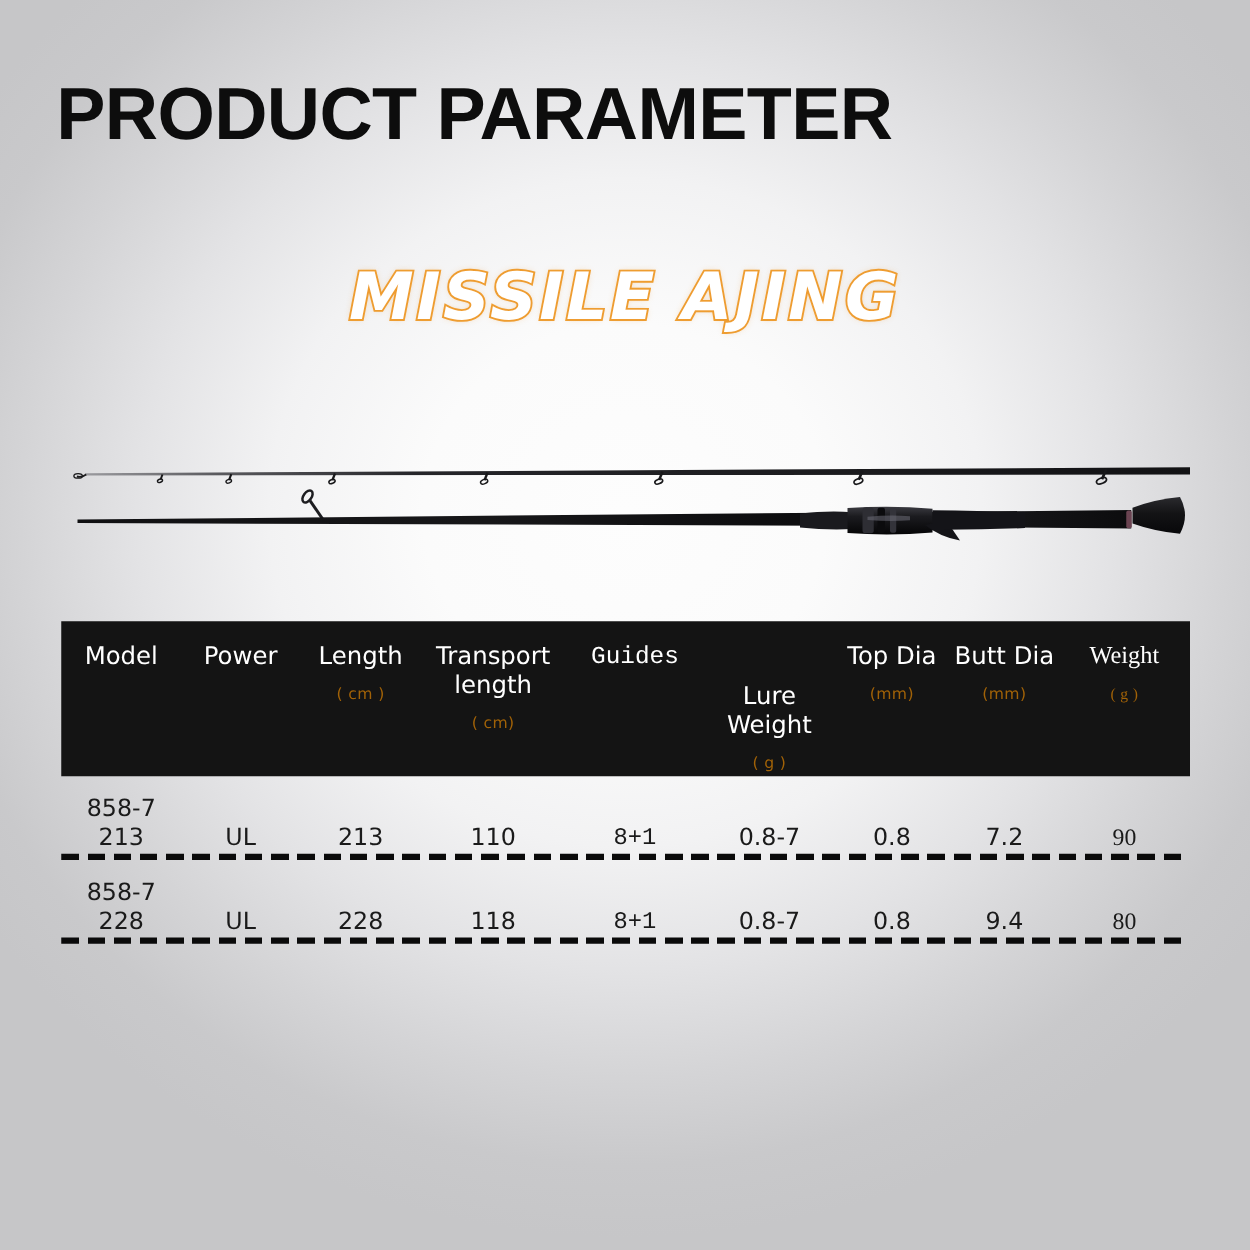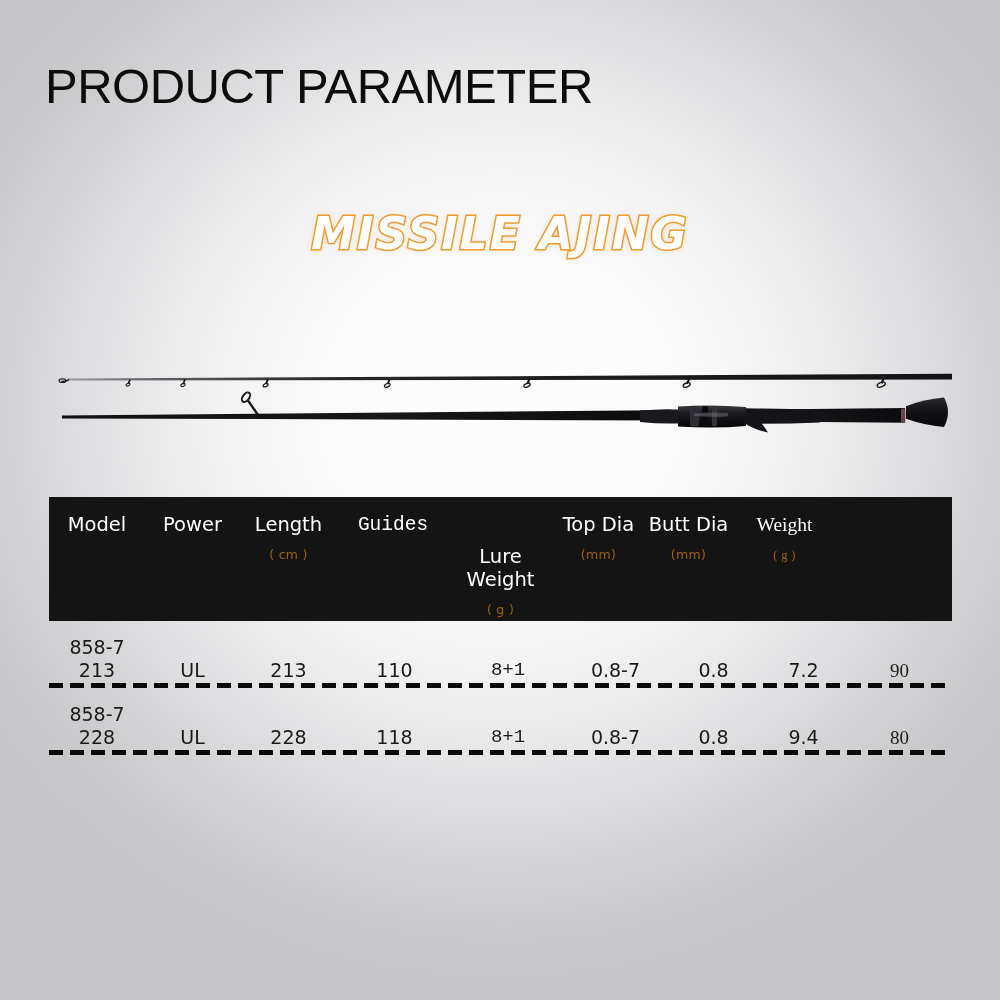--- a/index.html
+++ b/index.html
@@ -27,37 +27,37 @@
         #d4d4d6 78%,
         #c9c9cb 90%,
         #c6c6c8 100%);
   }
 
   
   .page-title {
     position: absolute;
     left: 45px;
     top: 62px;
-    font-size: 49px;
-    font-weight: normal;
+    font-size: 59px;
+    font-weight: bold;
     letter-spacing: -0.5px;
     color: #0d0d0d;
     line-height: 1;
     white-space: nowrap;
     font-family: "Liberation Sans", sans-serif;
   }
 
   
   .brand-logo {
     position: absolute;
     left: 0;
     top: 212px;
     width: 1000px;
     text-align: center;
-    font-size: 44px;
+    font-size: 52px;
     font-weight: bold;
     font-style: italic;
     letter-spacing: 2px;
     line-height: 1;
     color: #ffffff;
     -webkit-text-stroke: 3px #efa035;
     paint-order: stroke fill;
     text-shadow:
       0 0 2px rgba(240,150,40,0.55),
       0 0 6px rgba(240,150,40,0.30);
@@ -256,20 +256,24 @@
         <span class="unit empty"></span>
       </div>
       <div class="th c1">
         <span>Power</span>
         <span class="unit empty"></span>
       </div>
       <div class="th c2">
         <span>Length</span>
         <span class="unit">( cm )</span>
       </div>
+      <div class="th c3">
+        <span>Transport length</span>
+        <span class="unit">( cm)</span>
+      </div>
       <div class="th c4">
         <span>Guides</span>
         <span class="unit empty"></span>
       </div>
       <div class="th c5">
         <span>Lure Weight</span>
         <span class="unit">( g )</span>
       </div>
       <div class="th c6">
         <span>Top Dia</span>

